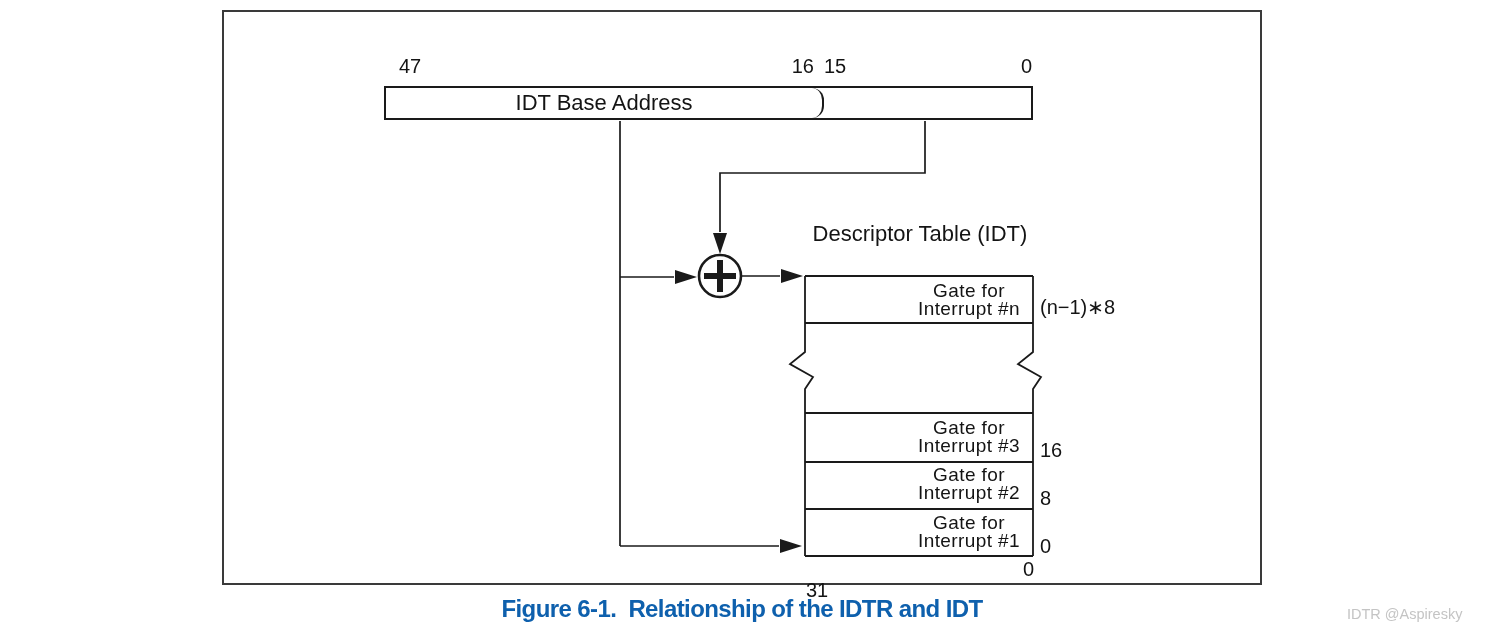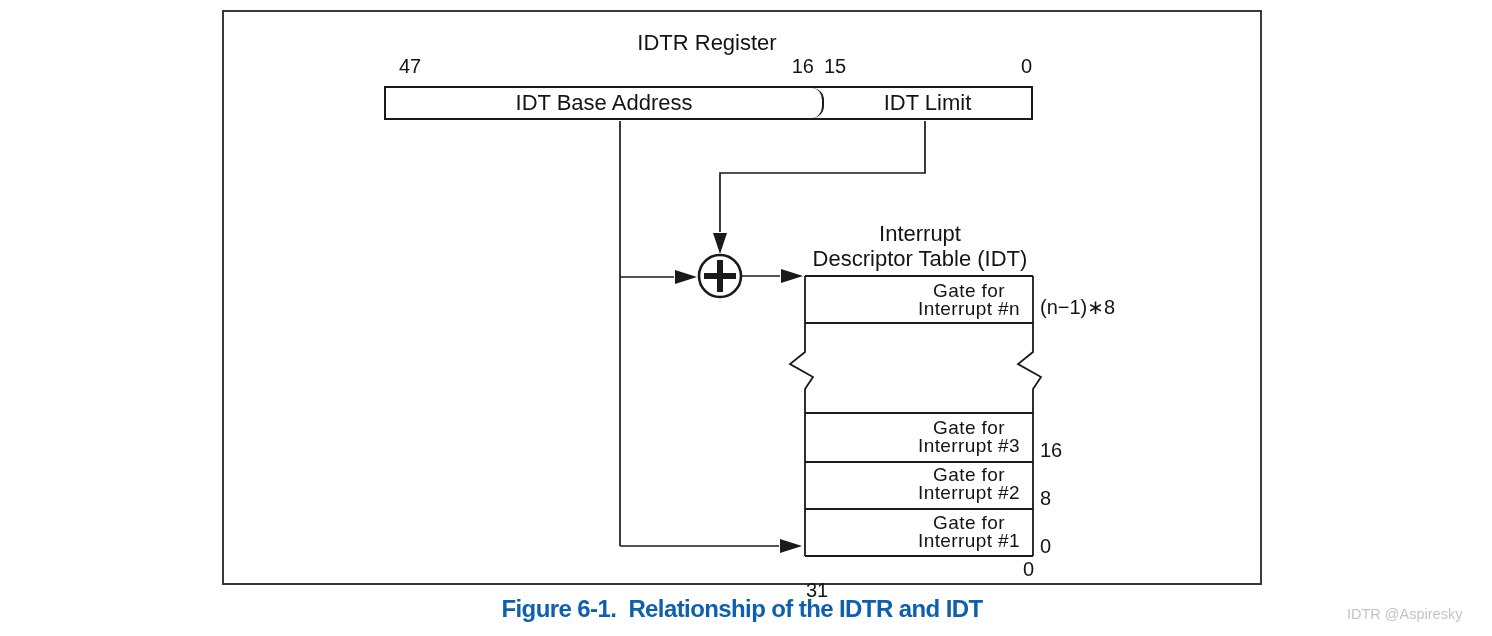--- a/index.html
+++ b/index.html
@@ -76,30 +76,28 @@
     color:var(--watermark_gray,#c4c4c4); white-space:nowrap;
   }
 </style>
 </head>
 <body>
 
 <div class="canvas">
 
   <div class="abs figure-frame"></div>
 
-  <div class="abs idtr-title">IDTR Register</div>
 
   <div class="abs bit-label bit-47">47</div>
   <div class="abs bit-label bit-16">16</div>
   <div class="abs bit-label bit-15">15</div>
   <div class="abs bit-label bit-0-top">0</div>
 
   <div class="abs register-box">
     <div class="reg-cell reg-base">IDT Base Address</div>
-    <div class="reg-cell reg-limit">IDT Limit</div>
   </div>
 
   <svg class="abs linework" viewBox="0 0 1492 636" xmlns="http://www.w3.org/2000/svg">
 
     <g>
       <path d="M620 121 V546" stroke-width="1.7"></path>
       <path d="M620 277 H674" stroke-width="1.7"></path>
       <polygon points="697,277 675,270 675,284"></polygon>
       <path d="M620 546 H779" stroke-width="1.7"></path>
       <polygon points="802,546 780,539 780,553"></polygon>
@@ -121,21 +119,20 @@
     </g>
 
     <g>
       <path d="M805 276 H1033 M805 323 H1033 M805 413 H1033 M805 462 H1033 M805 509 H1033 M805 556 H1033" stroke-width="1.8"></path>
       <path d="M805 276 V352 L790 364 L813 377 L805 389 V556" stroke-width="1.8"></path>
       <path d="M1033 276 V352 L1018 364 L1041 377 L1033 389 V556" stroke-width="1.8"></path>
     </g>
   </svg>
 
   <div class="abs idt-title">
-    <div>Interrupt</div>
     <div>Descriptor Table (IDT)</div>
   </div>
 
   <div class="abs gate gate-n">
     <div>Gate for</div>
     <div>Interrupt #n</div>
   </div>
   <div class="abs gate gate-3">
     <div>Gate for</div>
     <div>Interrupt #3</div>

